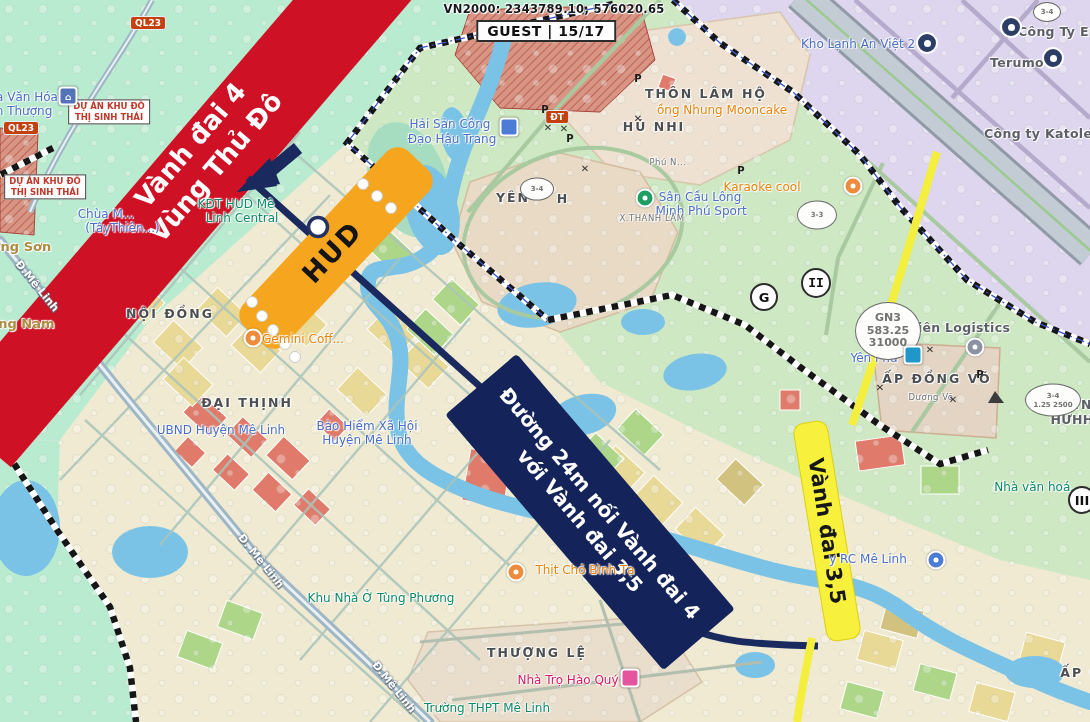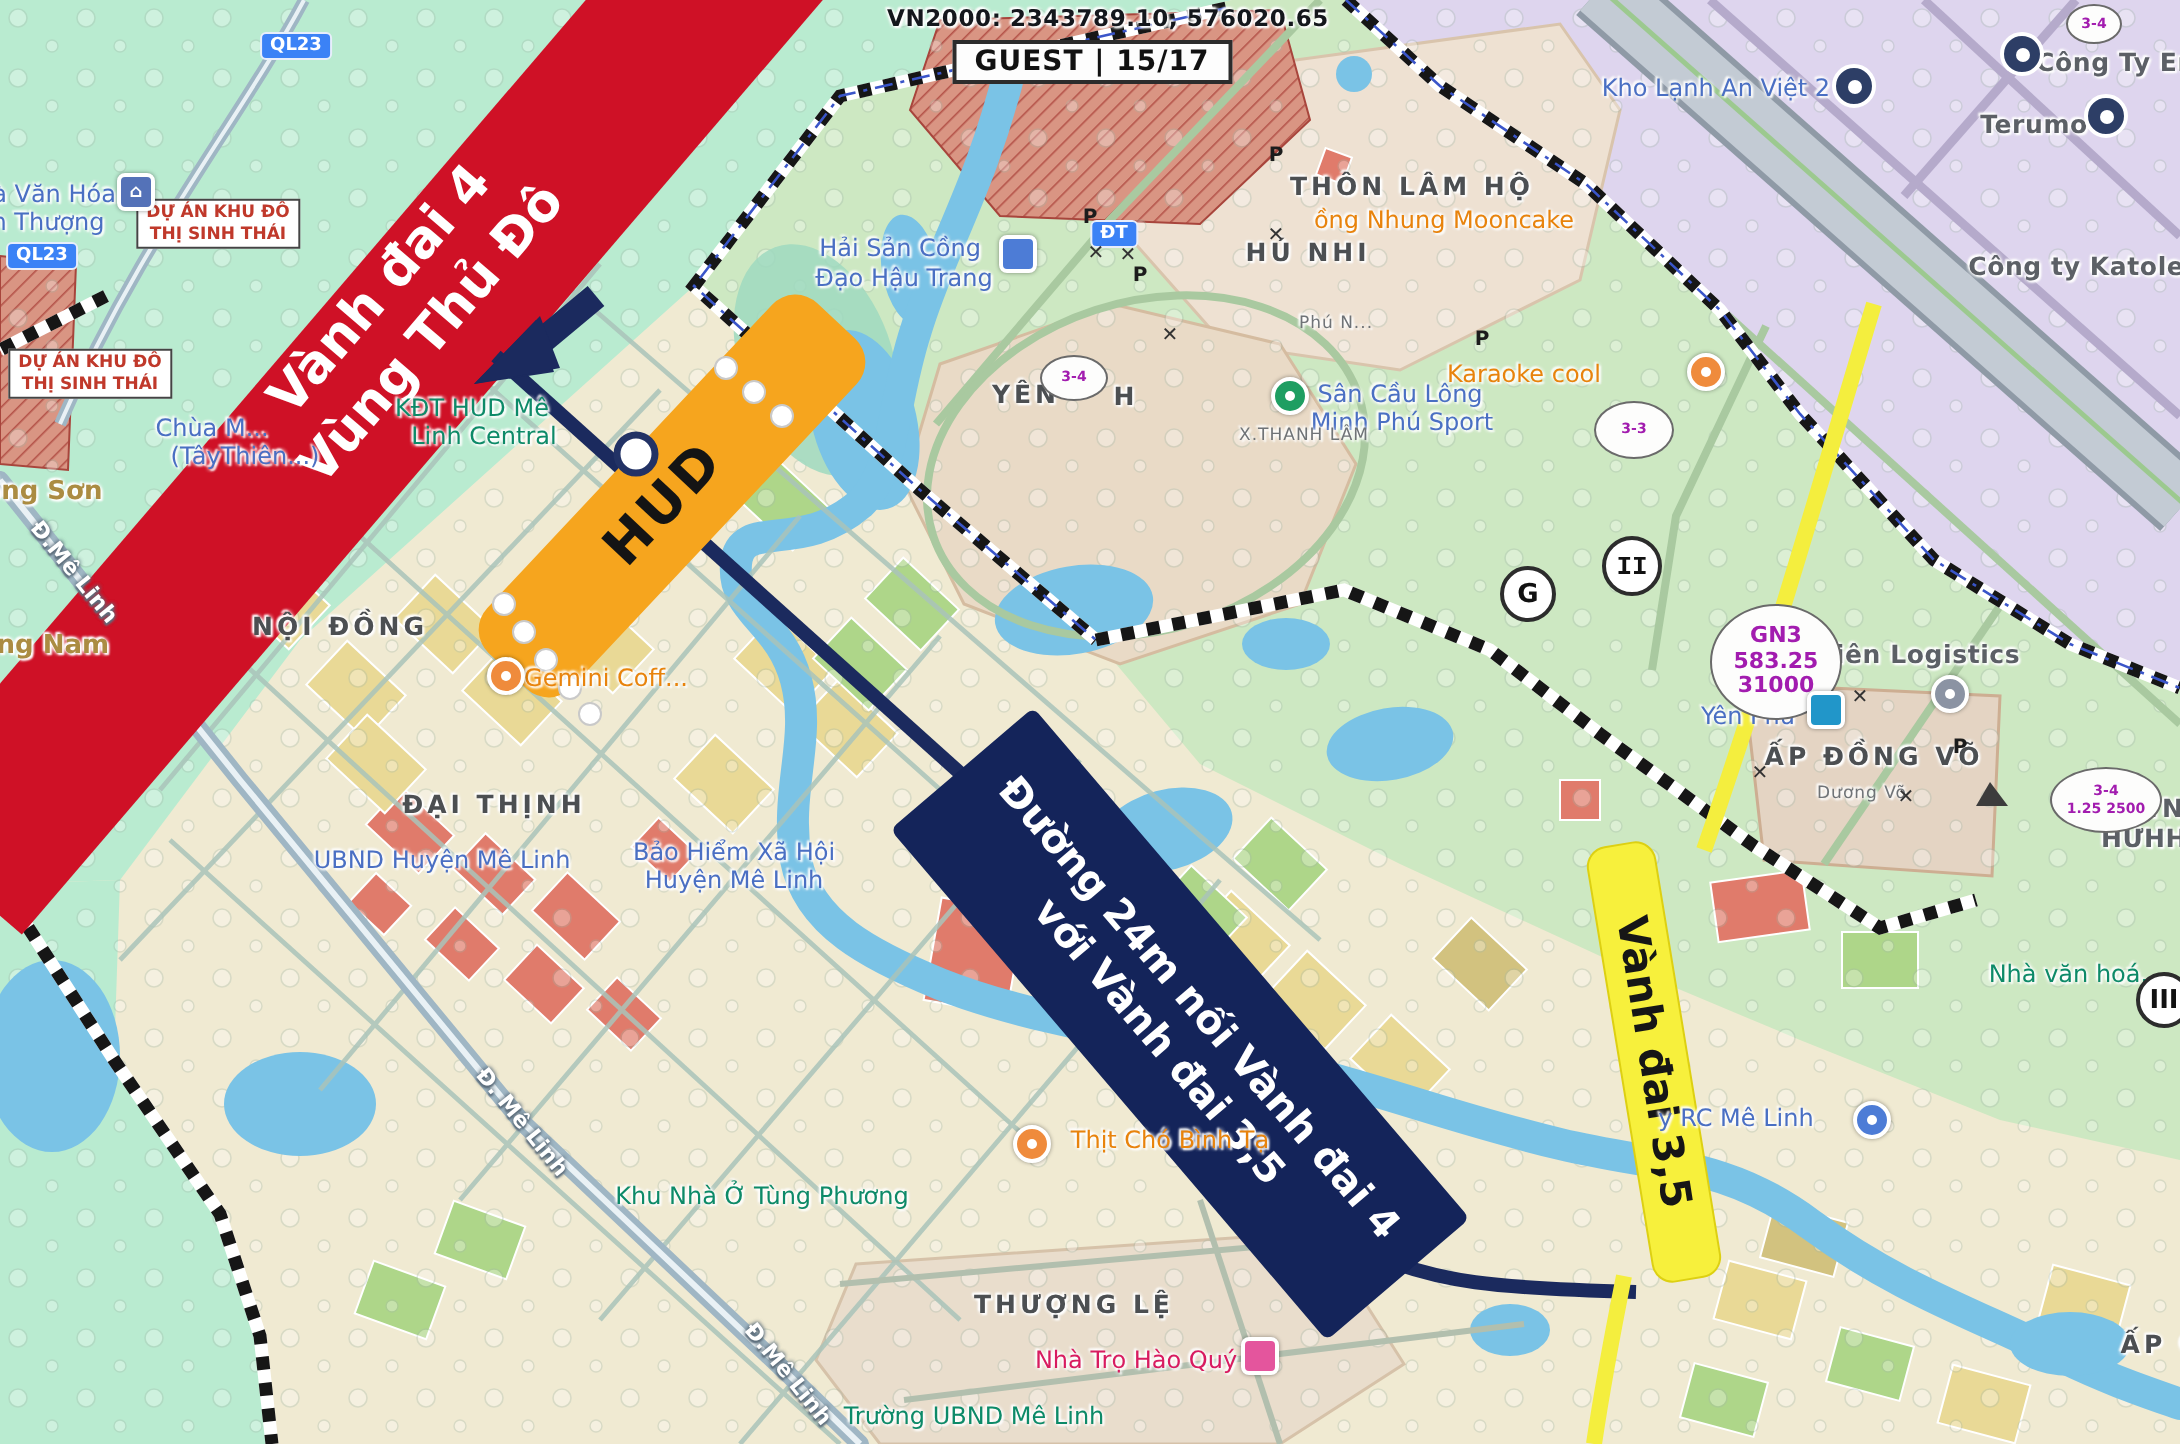--- a/index.html
+++ b/index.html
@@ -15,31 +15,31 @@
   .area{font-size:12.5px;font-weight:bold;color:#4c4f52;letter-spacing:2px;}
   .tan{font-size:13px;font-weight:bold;color:#ab8c42;}
   .tiny{font-size:8.5px;color:#6f7377;letter-spacing:.5px;}
   .gray{font-size:12.5px;color:#5c6066;font-weight:bold;letter-spacing:.3px;}
   .road{font-size:11px;font-weight:bold;color:#fff;
         text-shadow:0 0 2px #5e6f7d,0 0 2px #5e6f7d,1px 1px 1px #5e6f7d;}
   .poi-blue{font-size:12px;color:#4a6fc3;}
   .poi-teal{font-size:12px;color:#0d8a68;}
   .poi-orange{font-size:12px;color:#e8830c;}
   .poi-pink{font-size:12px;color:#d81b60;}
-  .badge{position:absolute;transform:translate(-50%,-50%);background:#3b82f6;color:#fff;
+  .badge{position:absolute;transform:translate(-50%,-50%);background:#c2410c;color:#fff;
          font-size:9px;font-weight:bold;padding:1px 4px;border-radius:3px;border:1px solid #e8eefb;}
   .dubox{position:absolute;transform:translate(-50%,-50%);background:#fff;border:1px solid #444;
          color:#c0392b;font-size:8.5px;font-weight:bold;text-align:center;padding:1px 4px;line-height:1.25;}
   .guestbox{position:absolute;transform:translate(-50%,-50%);background:#fdfdfd;border:2px solid #2c2c2c;
          color:#111;font-size:14px;font-weight:bold;padding:1px 9px;letter-spacing:.5px;}
   .cmark{position:absolute;transform:translate(-50%,-50%);background:#fff;border:2px solid #2c2c2c;
          border-radius:50%;color:#111;font-weight:bold;font-size:13px;display:flex;
          align-items:center;justify-content:center;}
   .emark{position:absolute;transform:translate(-50%,-50%);background:#fdfdfc;border:1px solid #6a6a6a;
-         border-radius:50%;color:#a21caf;font-weight:bold;text-align:left;display:flex;
+         border-radius:50%;color:#737373;font-weight:bold;text-align:left;display:flex;
          flex-direction:column;align-items:center;justify-content:center;line-height:1.15;}
   .emark div{font-size:7px;}
   .emark.big div{font-size:11px;}
   .poi{position:absolute;transform:translate(-50%,-50%);display:flex;align-items:center;justify-content:center;}
   .poi.circle{width:15px;height:15px;border-radius:50%;border:2px solid #fff;box-shadow:0 0 2px rgba(0,0,0,.4);}
   .poi.circle::after{content:"";width:5px;height:5px;border-radius:50%;background:#fff;}
   .poi.square{width:15px;height:15px;border-radius:4px;border:2px solid #fff;box-shadow:0 0 2px rgba(0,0,0,.4);
               color:#fff;font-size:9px;font-weight:bold;}
   .poi.donut{width:18px;height:18px;border-radius:50%;border:2px solid #fff;}
   .poi.donut::after{content:"";width:7px;height:7px;border-radius:50%;background:#fff;}
@@ -305,21 +305,21 @@
       <div class="lbl poi-orange" style="left: 303px; top: 339px; transform: translate(-50%, -50%);">Gemini Coff...</div>
       <div class="lbl area" style="left: 247px; top: 402px; transform: translate(-50%, -50%);">ĐẠI THỊNH</div>
       <div class="lbl poi-blue" style="left: 221px; top: 430px; transform: translate(-50%, -50%);">UBND Huyện Mê Linh</div>
       <div class="lbl poi-blue" style="left: 367px; top: 426px; transform: translate(-50%, -50%);">Bảo Hiểm Xã Hội</div>
       <div class="lbl poi-blue" style="left: 367px; top: 440px; transform: translate(-50%, -50%);">Huyện Mê Linh</div>
       <div class="lbl road" style="left: 261px; top: 561px; transform: translate(-50%, -50%) rotate(51deg);">Đ. Mê Linh</div>
       <div class="lbl poi-teal" style="left: 381px; top: 598px; transform: translate(-50%, -50%);">Khu Nhà Ở Tùng Phương</div>
       <div class="lbl road" style="left: 394px; top: 687px; transform: translate(-50%, -50%) rotate(51deg);">Đ.Mê Linh</div>
       <div class="lbl area" style="left: 537px; top: 652px; transform: translate(-50%, -50%);">THƯỢNG LỆ</div>
       <div class="lbl poi-pink" style="left: 568px; top: 680px; transform: translate(-50%, -50%);">Nhà Trọ Hào Quý</div>
-      <div class="lbl poi-teal" style="left: 487px; top: 708px; transform: translate(-50%, -50%);">Trường UBND Mê Linh</div>
+      <div class="lbl poi-teal" style="left: 487px; top: 708px; transform: translate(-50%, -50%);">Trường THPT Mê Linh</div>
       <div class="lbl area" style="left: 513px; top: 197px; transform: translate(-50%, -50%);">YÊN</div>
       <div class="lbl area" style="left: 563px; top: 198px; transform: translate(-50%, -50%);">H</div>
       <div class="lbl tiny" style="left: 668px; top: 162px; transform: translate(-50%, -50%);">Phú N...</div>
       <div class="lbl poi-blue" style="left: 700px; top: 197px; transform: translate(-50%, -50%);">Sân Cầu Lông</div>
       <div class="lbl poi-blue" style="left: 701px; top: 211px; transform: translate(-50%, -50%);">Minh Phú Sport</div>
       <div class="lbl poi-orange" style="left: 762px; top: 187px; transform: translate(-50%, -50%);">Karaoke cool</div>
       <div class="lbl tiny" style="left: 652px; top: 218px; transform: translate(-50%, -50%);">X.THANH LÂM</div>
       <div class="lbl gray" style="left: 955px; top: 327px; transform: translate(-50%, -50%);">Thiên Logistics</div>
       <div class="lbl poi-blue" style="left: 874px; top: 358px; transform: translate(-50%, -50%);">Yên Phủ</div>
       <div class="lbl area" style="left: 937px; top: 378px; transform: translate(-50%, -50%);">ẤP ĐỒNG VÕ</div>

